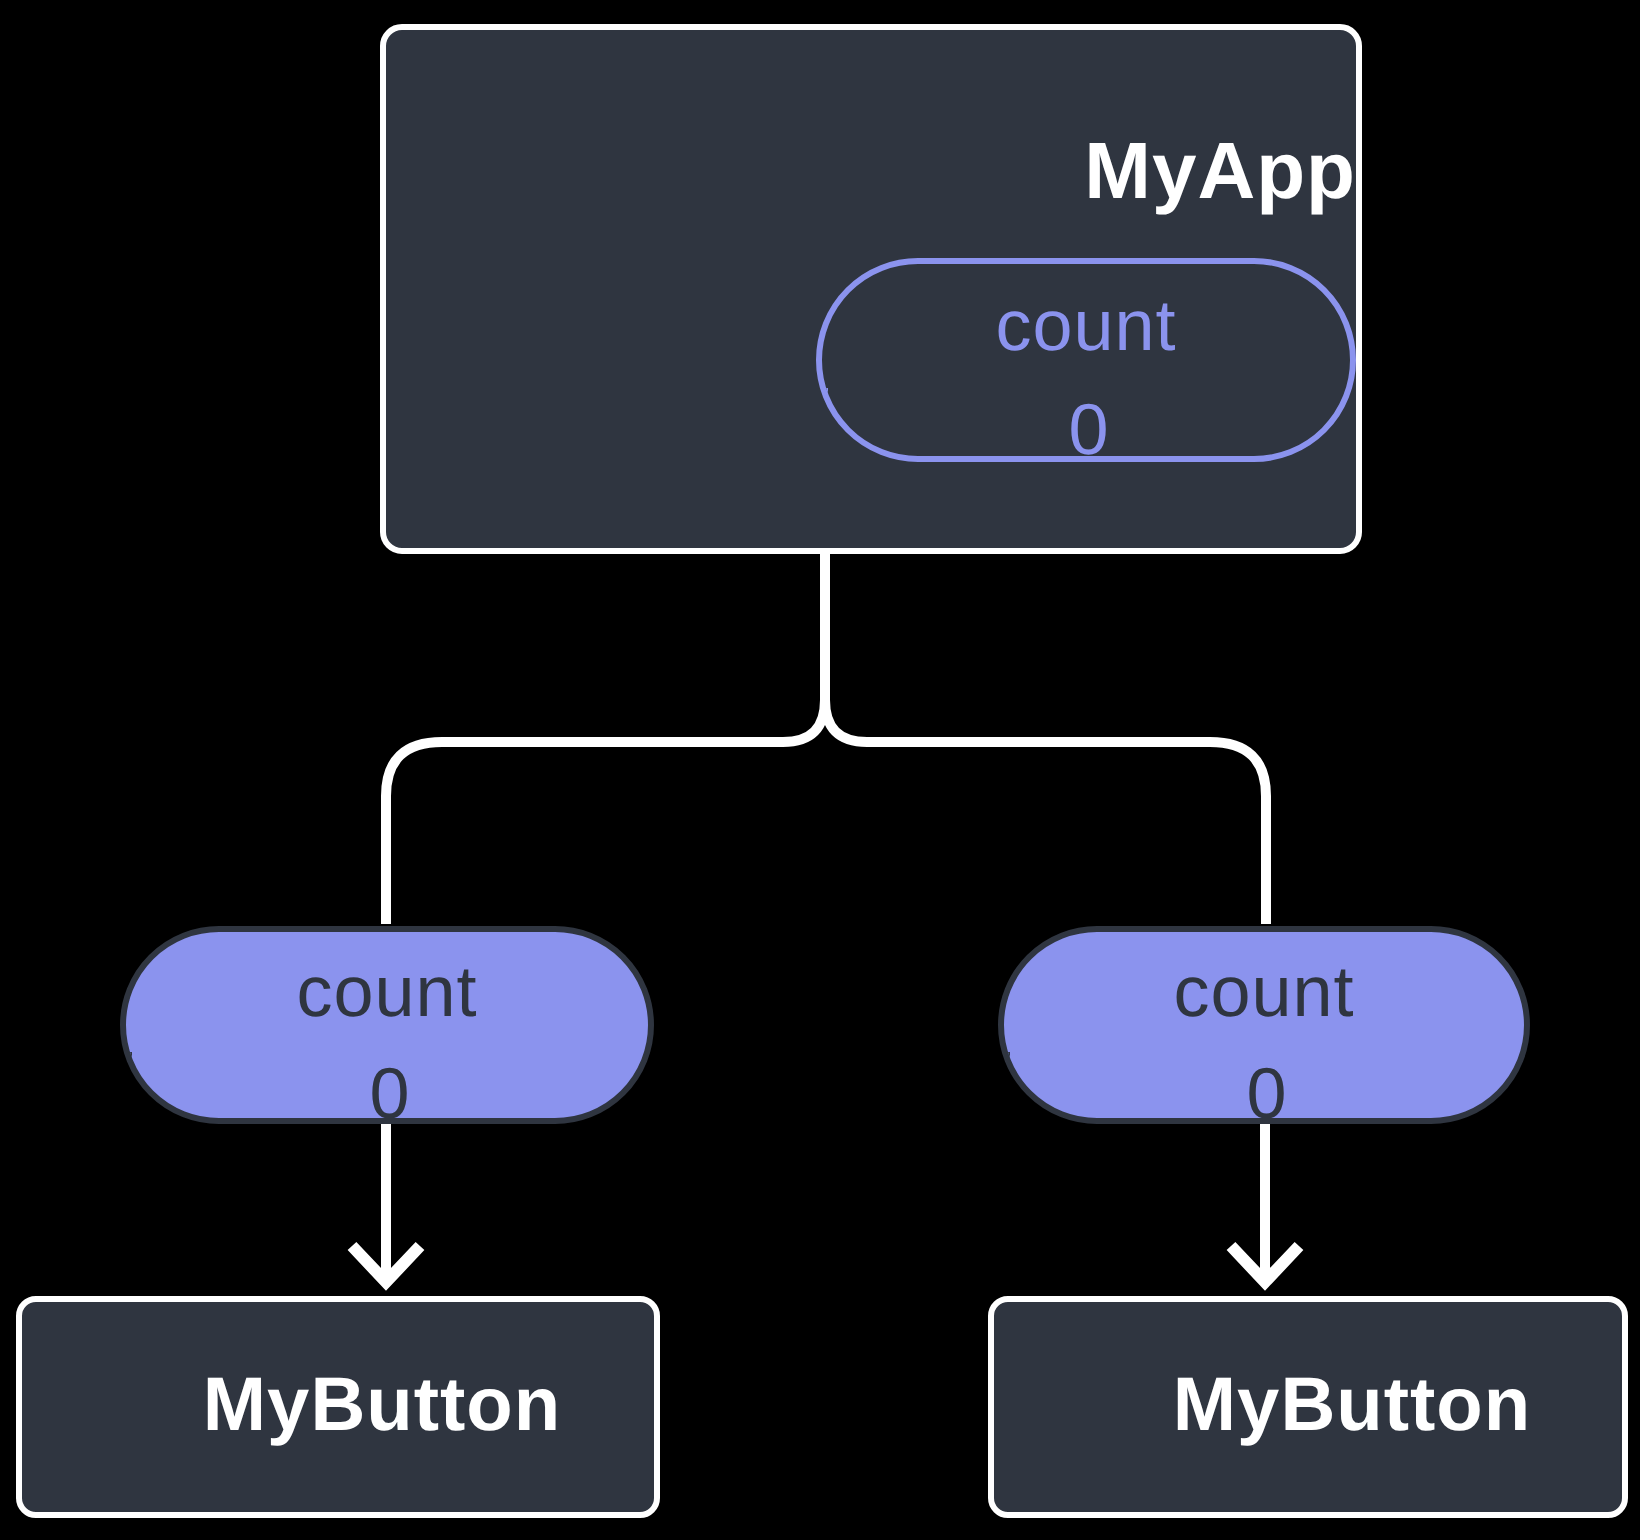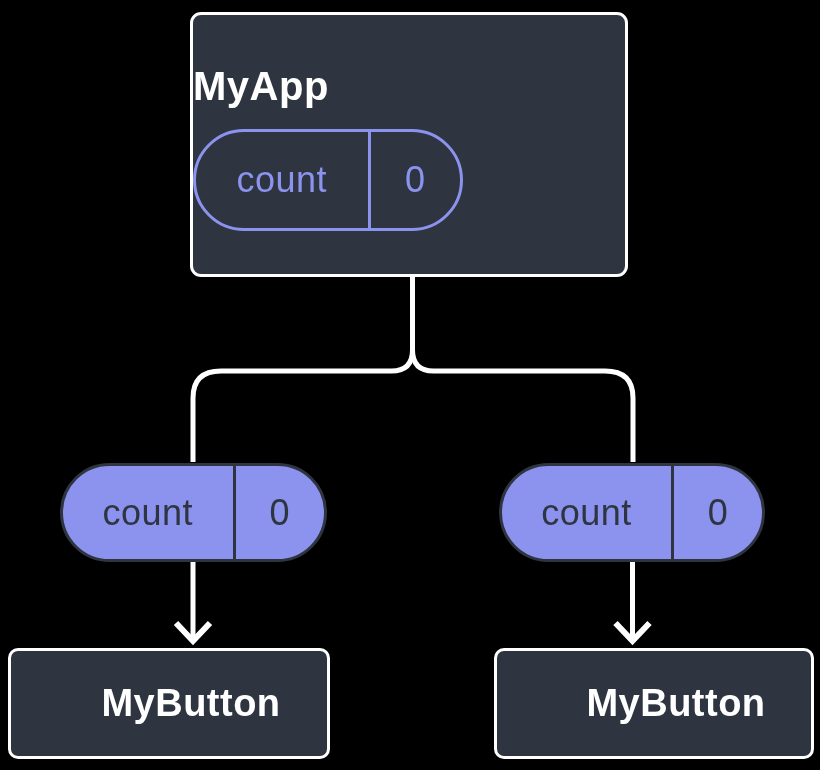--- a/index.html
+++ b/index.html
@@ -27,41 +27,42 @@
     position: absolute;
     box-sizing: border-box;
     background: #2F3540;
     border: 3px solid #FFFFFF;
     border-radius: 11px;
     z-index: 2;
   }
   .panel-root {
     left: 190px;
     top: 12px;
-    width: 438px;
+    width: 491px;
     height: 265px;
     display: flex;
     flex-direction: column;
-    align-items: flex-start;
+    align-items: flex-end;
     padding-top: 48px;
   }
   .panel-title {
     color: #FFFFFF;
     font-size: 40px;
     font-weight: 700;
     line-height: 46px;
     letter-spacing: 0.5px;
     white-space: nowrap;
   }
   .pill {
     box-sizing: border-box;
     display: flex;
     align-items: stretch;
     overflow: hidden;
     z-index: 3;
+    flex-direction: column;
   }
   .pill-outline {
     margin-top: 20px;
     width: 270px;
     height: 102px;
     border: 3px solid #8B93EE;
     border-radius: 51px;
     color: #8B93EE;
   }
   .pill-outline .pill-value { border-left: 3px solid #8B93EE; }

